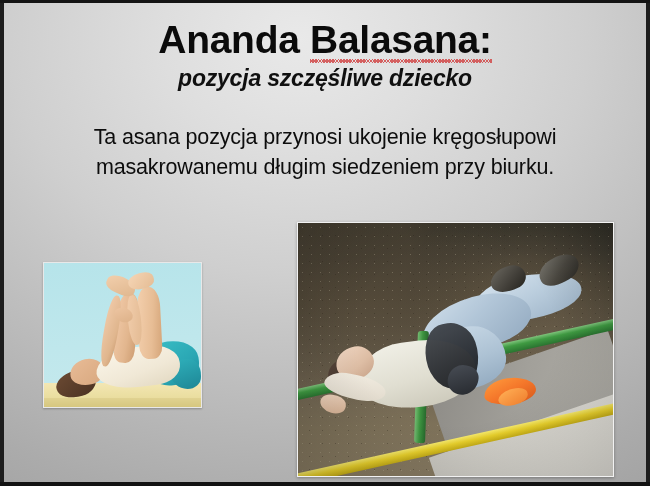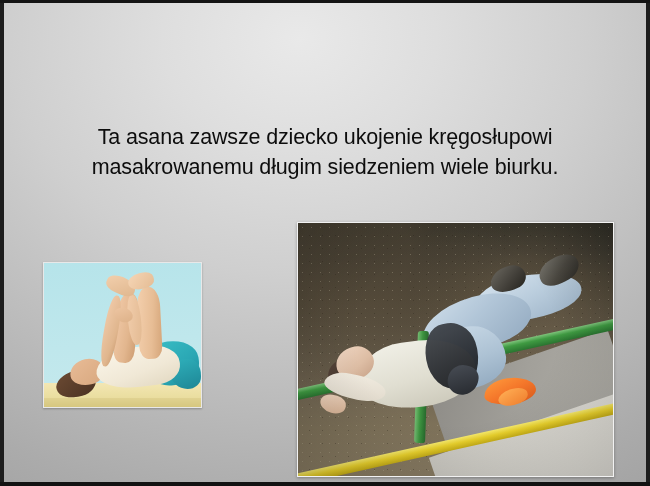--- a/index.html
+++ b/index.html
@@ -430,24 +430,28 @@
     position: absolute; inset: 0;
     background: radial-gradient(ellipse at 50% 45%,
       rgba(0,0,0,0) 45%, rgba(0,0,0,0.18) 100%);
   }
 </style>
 </head>
 <body>
 
 <div id="slide">
 
+  <div class="title-block">
+    <div class="title"><span>Ananda </span><span class="squiggle">Balasana:</span></div>
+    <div class="subtitle">pozycja szczęśliwe dziecko</div>
+  </div>
 
   <div class="body-block">
-    <span class="body-line">Ta asana zawsze dziecko ukojenie kręgosłupowi</span>
-    <span class="body-line">masakrowanemu długim siedzeniem wiele biurku.</span>
+    <span class="body-line">Ta asana pozycja przynosi ukojenie kręgosłupowi</span>
+    <span class="body-line">masakrowanemu długim siedzeniem przy biurku.</span>
   </div>
 
   <div class="photo" id="photo-yoga">
     <div class="inner">
       <div class="yoga-bg"></div>
       <div class="yoga-mat"></div>
       <div class="yoga-mat2"></div>
       <div class="yoga-teal"></div>
       <div class="yoga-teal2"></div>
       <div class="yoga-hair"></div>

